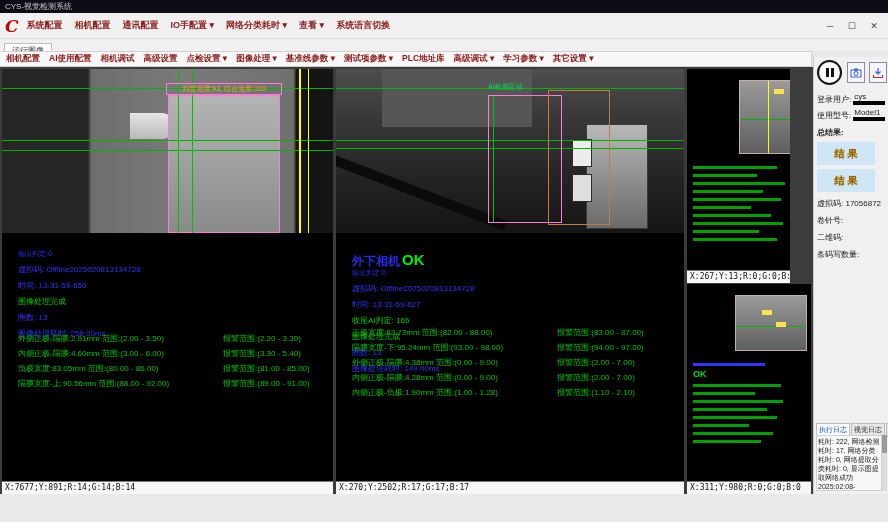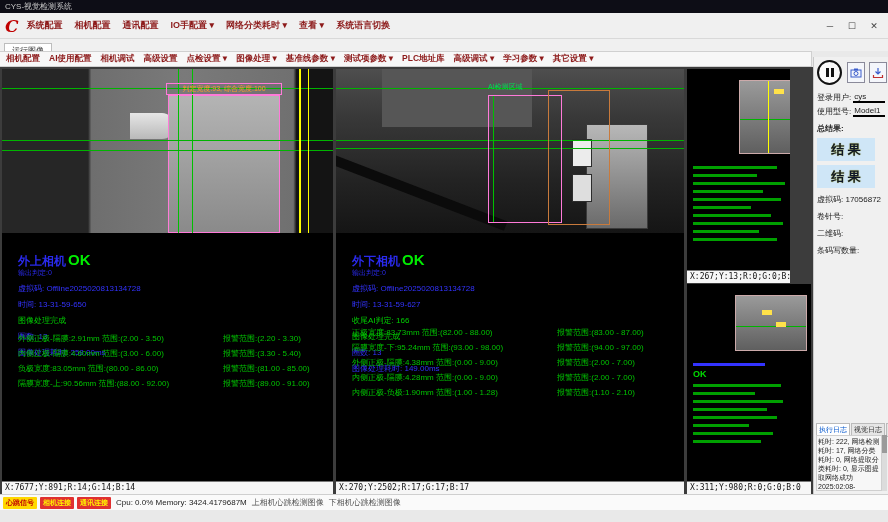--- a/index.html
+++ b/index.html
@@ -91,24 +91,24 @@
     border-left:1px solid #c9c9c9; font-size:8px; color:#222; }
   .btnrow { position:relative; height:32px; }
   .circle-btn { position:absolute; left:3px; top:3px; width:25px; height:25px; border:2px solid #111;
     border-radius:50%; background:#fafafa; display:flex; align-items:center; justify-content:center; gap:2px; }
   .circle-btn i { display:block; width:3px; height:9px; background:#111; }
   .sq-btn { position:absolute; top:5px; width:18px; height:21px; border:1px solid #8a8a9a; background:#f4f6fb;
     display:flex; align-items:center; justify-content:center; }
   .sq-btn.b1 { left:33px; } .sq-btn.b2 { left:55px; }
   .field { display:flex; margin:3px 3px 0 3px; align-items:flex-end; }
   .field .lab { white-space:nowrap; }
-  .field .val { flex:1; border-bottom:2px solid #000000; margin-left:2px; padding-left:1px; min-height:9px; }
+  .field .val { flex:1; border-bottom:4px solid #000000; margin-left:2px; padding-left:1px; min-height:9px; }
   .total-lab { margin:6px 3px 0 3px; font-weight:bold; }
   .resbox { margin:4px 3px 0 3px; width:58px; height:23px; background:#cfe6f7;
-    color:#0f172a; font-weight:bold; font-size:13px; text-align:center; line-height:23px;
+    color:#a16207; font-weight:bold; font-size:10px; text-align:center; line-height:23px;
     text-shadow:0 0 1px #999900; }
   .plain { margin:6px 3px 0 3px; white-space:nowrap; }
   .logtabs { position:absolute; left:2px; top:366px; display:flex; gap:1px; }
   .ltab { font-size:7px; padding:1px 2px; border:1px solid #bbb; background:#e6e6e6; color:#333; white-space:nowrap; }
   .ltab.active { color:#0055cc; background:#ffffff; }
   .logbox { position:absolute; left:2px; top:378px; width:66px; height:56px; background:#f7f7f7;
     border:1px solid #cfcfcf; font-size:7px; line-height:9px; color:#222; overflow:hidden; padding:1px; }
   .logscroll { position:absolute; right:1px; top:378px; width:5px; height:56px; background:#dcdcdc; }
   .logscroll .thumb { width:5px; height:18px; background:#9a9a9a; }
 
@@ -174,23 +174,20 @@
         <div class="vline" style="left:176px;background:#00c000;"></div>
         <div class="vline" style="left:190px;background:#00c000;"></div>
         <div class="hline" style="top:19px;"></div>
         <div class="hline" style="top:71px;"></div>
         <div class="hline" style="top:81px;"></div>
         <div class="vline" style="left:297px;width:2px;background:#ffff00;"></div>
         <div class="vline" style="left:306px;background:#ffff00;"></div>
         <div class="roi-label">判定宽度:93, 综合宽度:100</div>
       </div>
       <div class="result">
-        <div class="rtitle">
-          <span class="cam">外上相机</span><span class="ok">OK</span>
-        </div>
         <div class="subjudge">输出判定:0</div>
         <div class="iline blue">虚拟码: Offline2025020813134728</div>
         <div class="iline blue">时间: 13-31-59-650</div>
         <div class="iline green">图像处理完成</div>
         <div class="iline blue">圈数: 13</div>
         <div class="iline blue">图像处理耗时: 258.00ms</div>
       </div>
       <div class="rows">
           <div class="mrow">
             <span class="m">外侧正极-隔膜:2.91mm 范围:(2.00 - 3.50)</span>
@@ -349,24 +346,14 @@
         <span class="ltab active">执行日志</span>
         <span class="ltab">视觉日志</span>
         <span class="ltab">操作日志</span>
       </div>
     <div class="logbox">耗时: 222, 网络检测耗时: 17, 网络分类耗时: 0, 网络提取分类耗时: 0, 显示图提取网络成功 2025:02:08-13:31:59:650-cys—外上相机—图像处理耗时: 258.00ms</div>
     <div class="logscroll">
         <div class="thumb"></div>
       </div>
   </div>
 
-  <div class="statusbar">
-    <span style="display:flex;gap:3px;">
-        <span class="badge" style="background: rgb(255, 216, 0); color: rgb(192, 0, 0);">心跳信号</span>
-        <span class="badge" style="background: rgb(224, 48, 48); color: rgb(255, 238, 0);">相机连接</span>
-        <span class="badge" style="background: rgb(224, 48, 48); color: rgb(255, 238, 0);">通讯连接</span>
-      </span>
-    <span class="cpu">Cpu: 0.0% Memory: 3424.4179687M</span>
-    <span class="hblink">上相机心跳检测图像</span>
-    <span class="hblink">下相机心跳检测图像</span>
-  </div>
 
 </div>
 
 </body></html>

